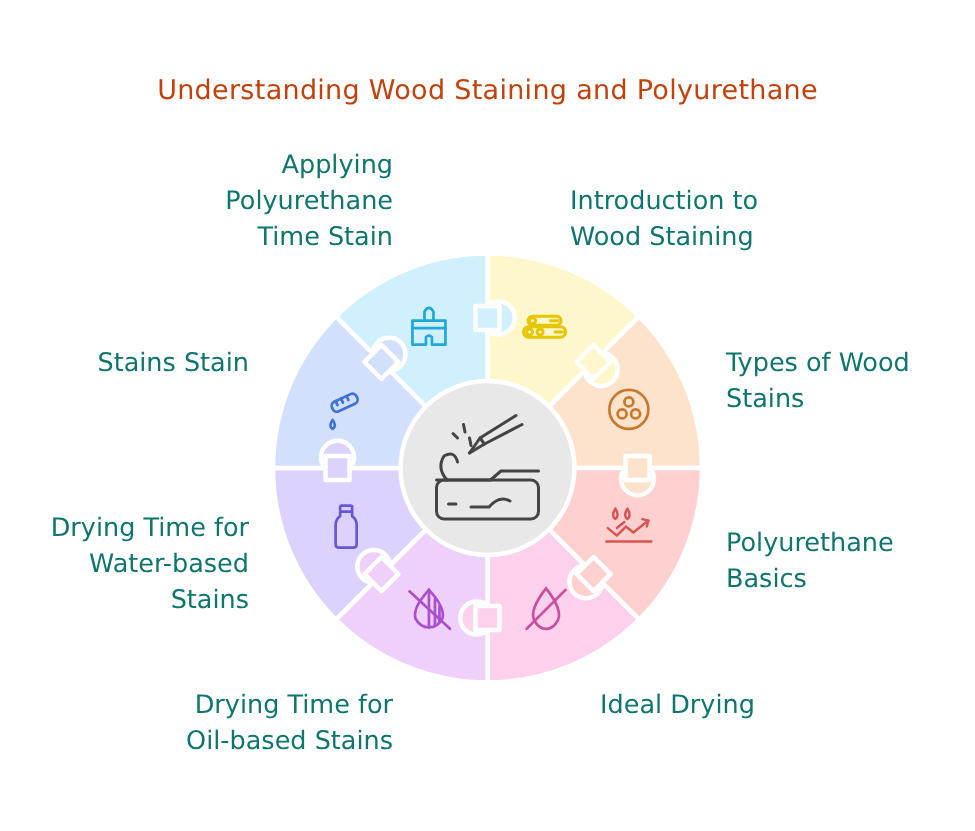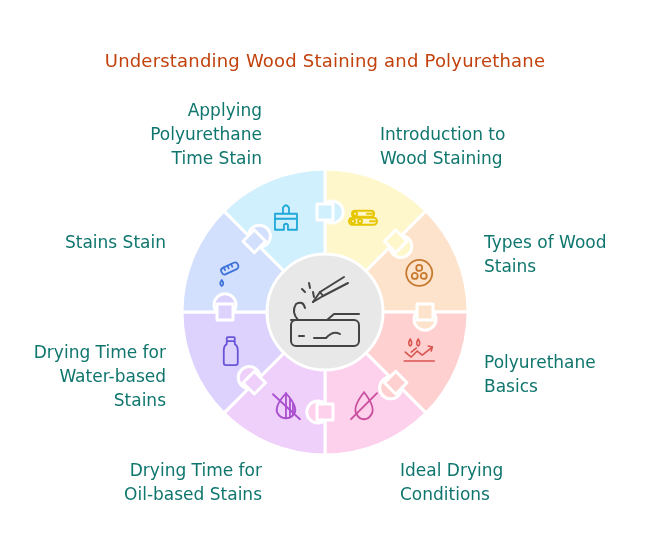--- a/index.html
+++ b/index.html
@@ -134,21 +134,20 @@
 <div class="label right" style="left:484px; top:230px;">
   <div>Types of Wood</div>
   <div>Stains</div>
 </div>
 <div class="label right" style="left:484px; top:350px;">
   <div>Polyurethane</div>
   <div>Basics</div>
 </div>
 <div class="label right" style="left:388px; top:458px;margin-left:12px;">
   <div>Ideal Drying</div>
-  <div>Conditions</div>
 </div>
 <div class="label left" style="right:388px; top:458px;">
   <div>Drying Time for</div>
   <div>Oil-based Stains</div>
 </div>
 <div class="label left" style="right:484px; top:340px;">
   <div>Drying Time for</div>
   <div>Water-based</div>
   <div>Stains</div>
 </div>

